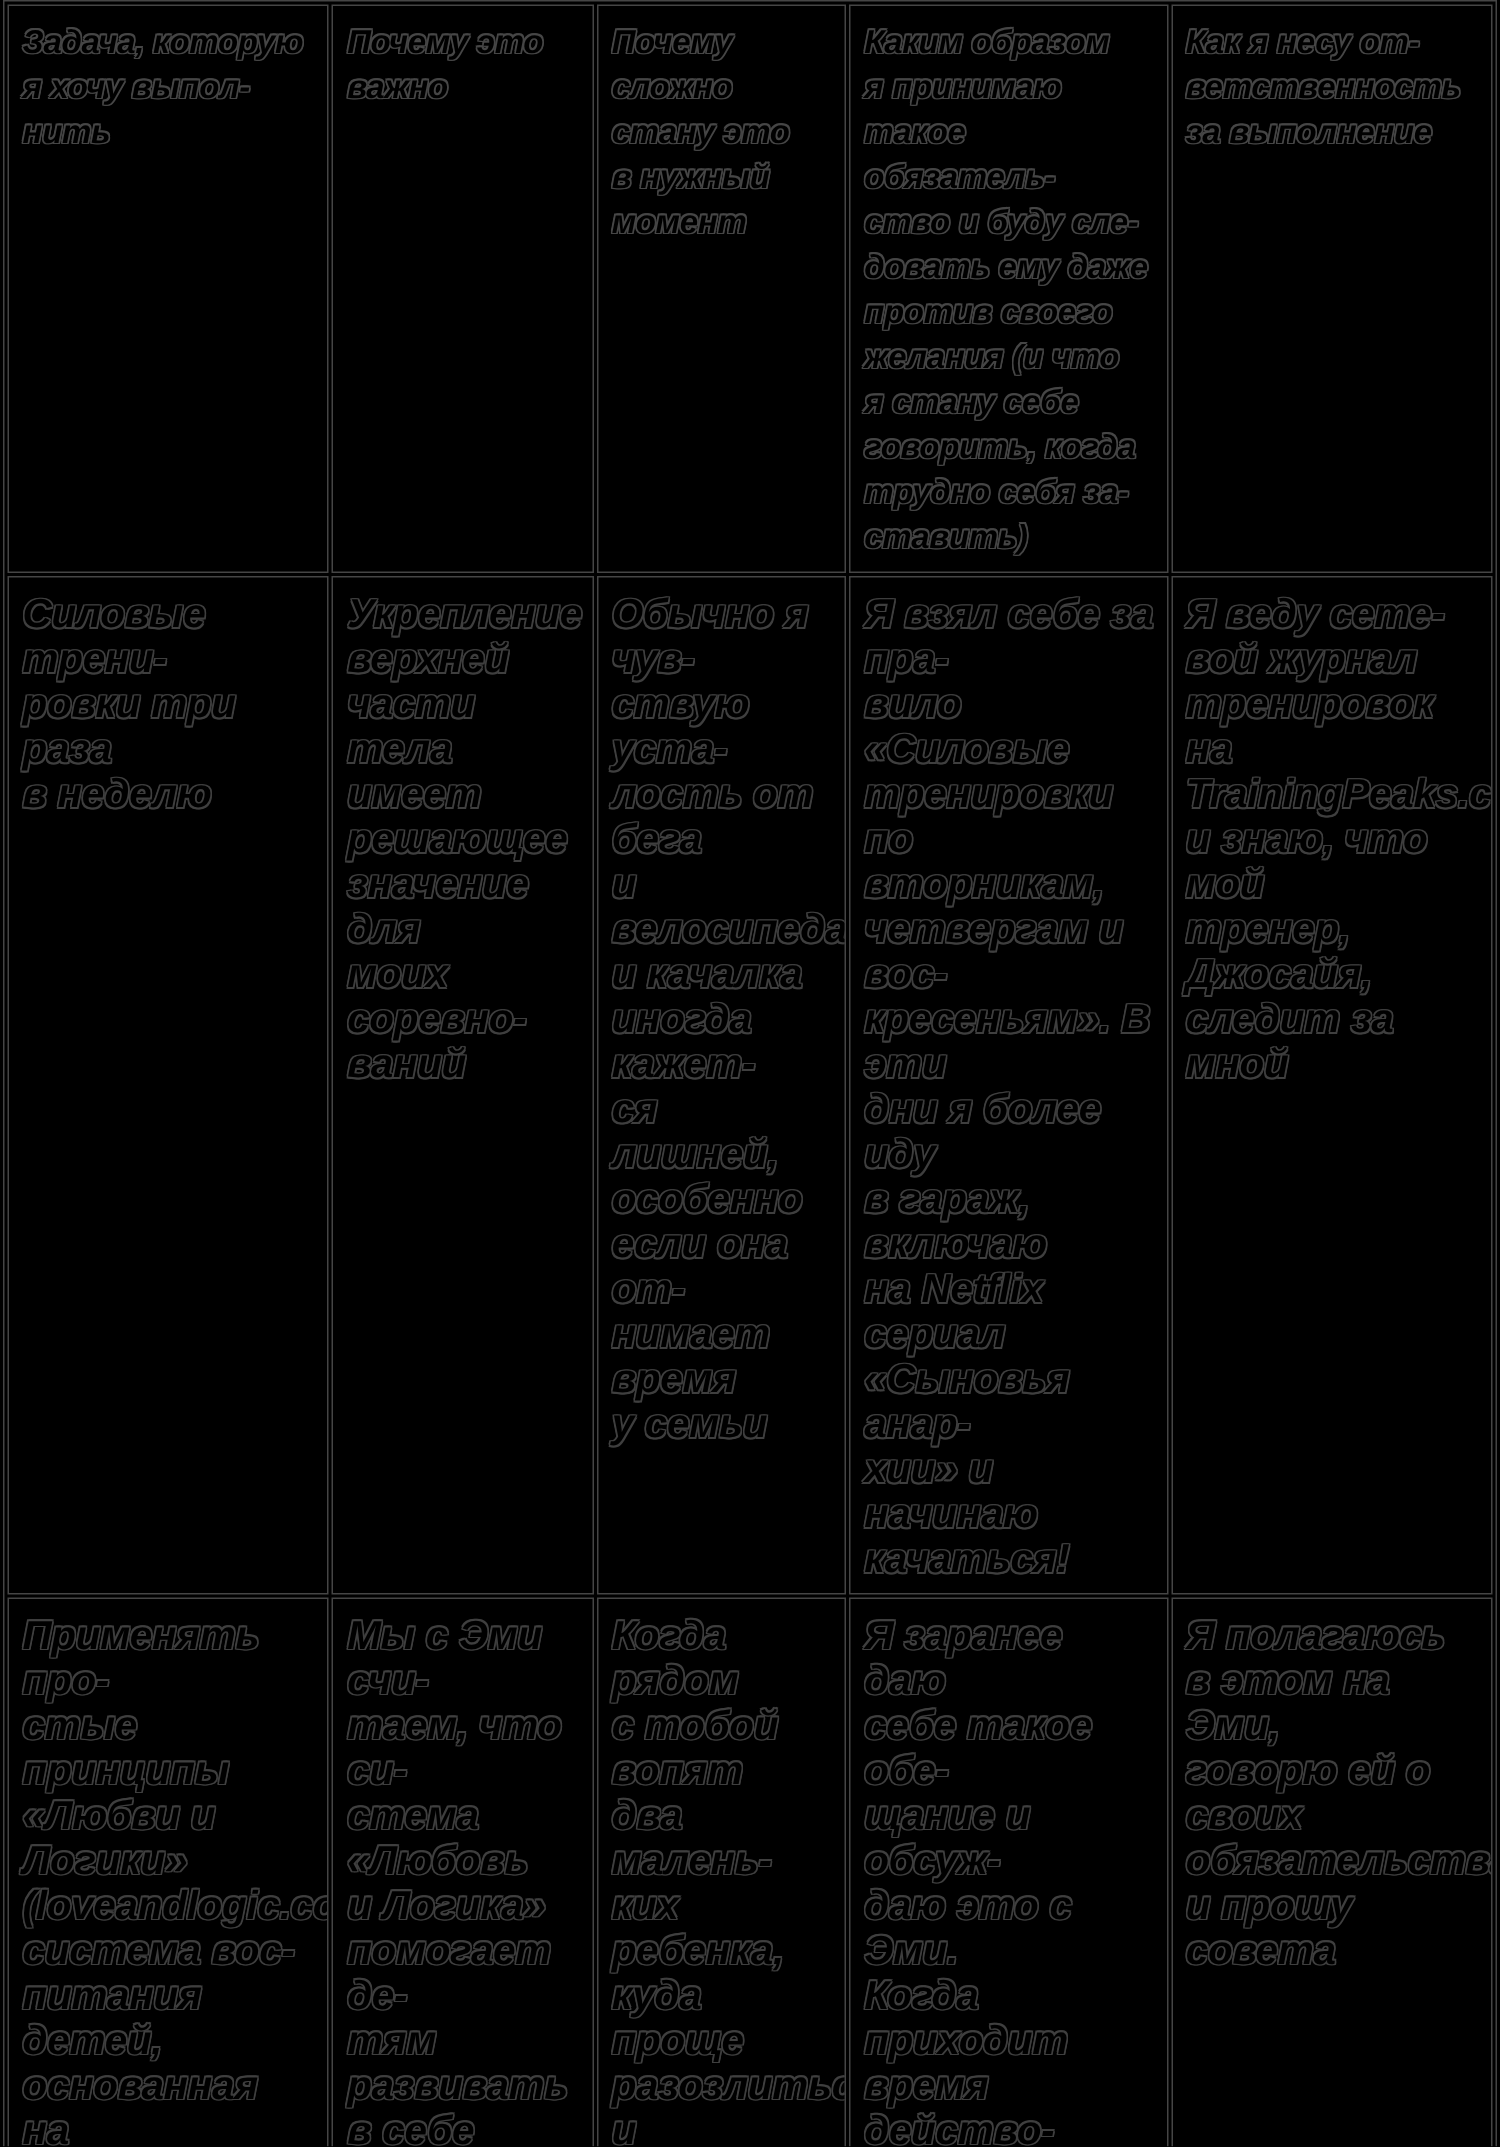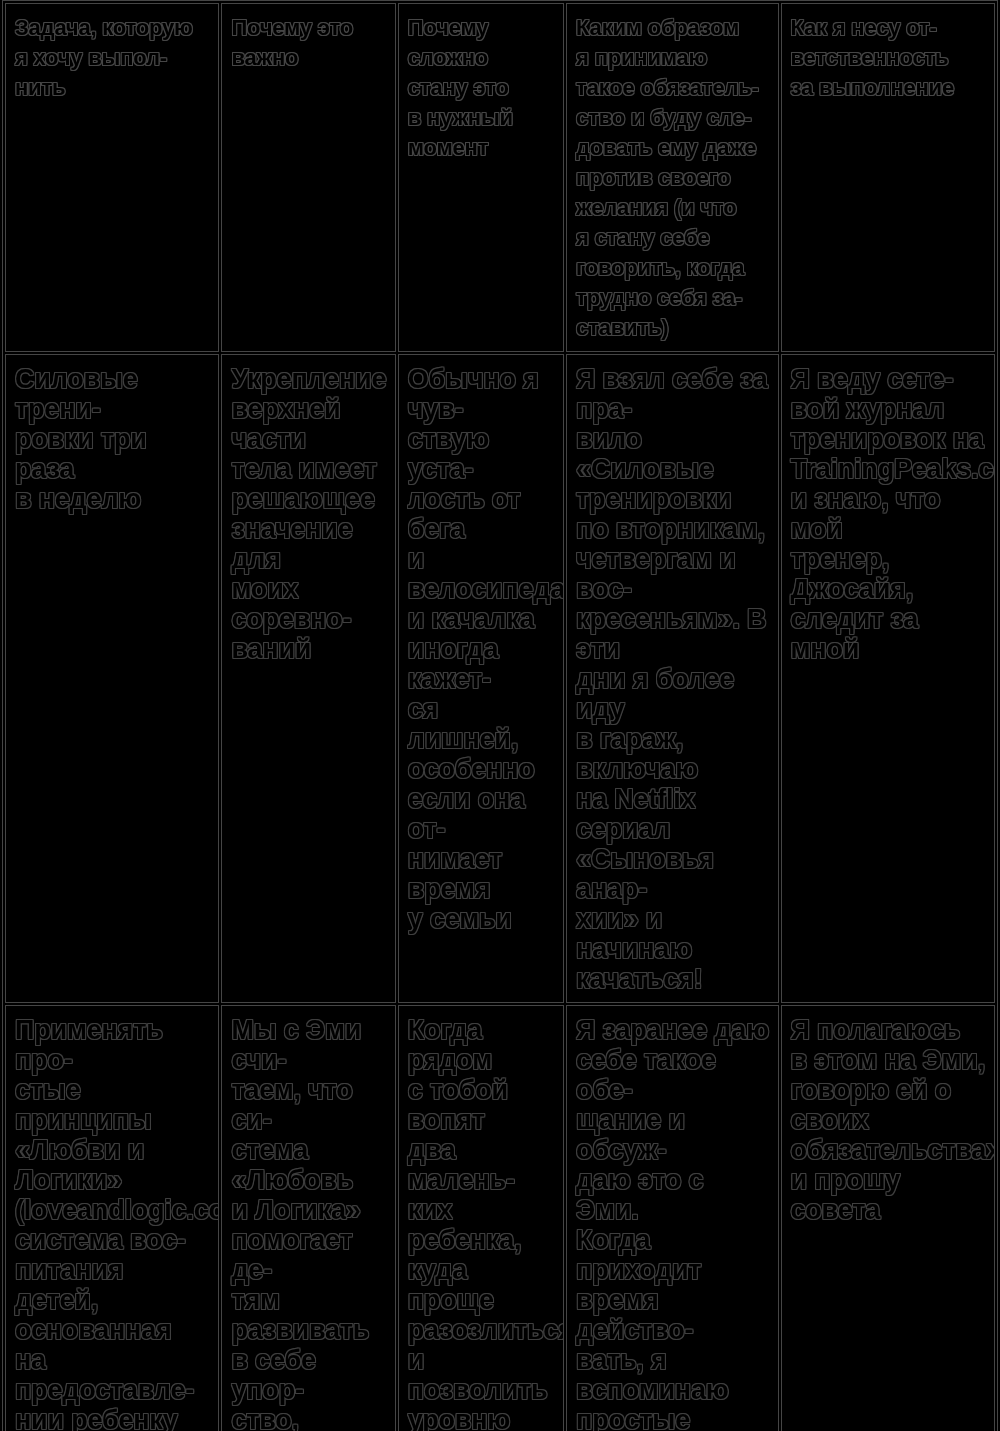--- a/index.html
+++ b/index.html
@@ -7,20 +7,21 @@
     padding: 0;
     background: #000;
   }
   .page {
     position: relative;
     width: 1000px;
     height: 1431px;
     background: #000;
     overflow: hidden;
     font-family: "Liberation Sans", "DejaVu Sans", sans-serif;
+    font-style: italic;
   }
   table.commitment-table {
     border-collapse: separate;
     border-spacing: 2px;
     table-layout: fixed;
     width: 996px;
     margin: 0 auto;
     border: 1.5px solid #454545;
     background: #000;
   }

